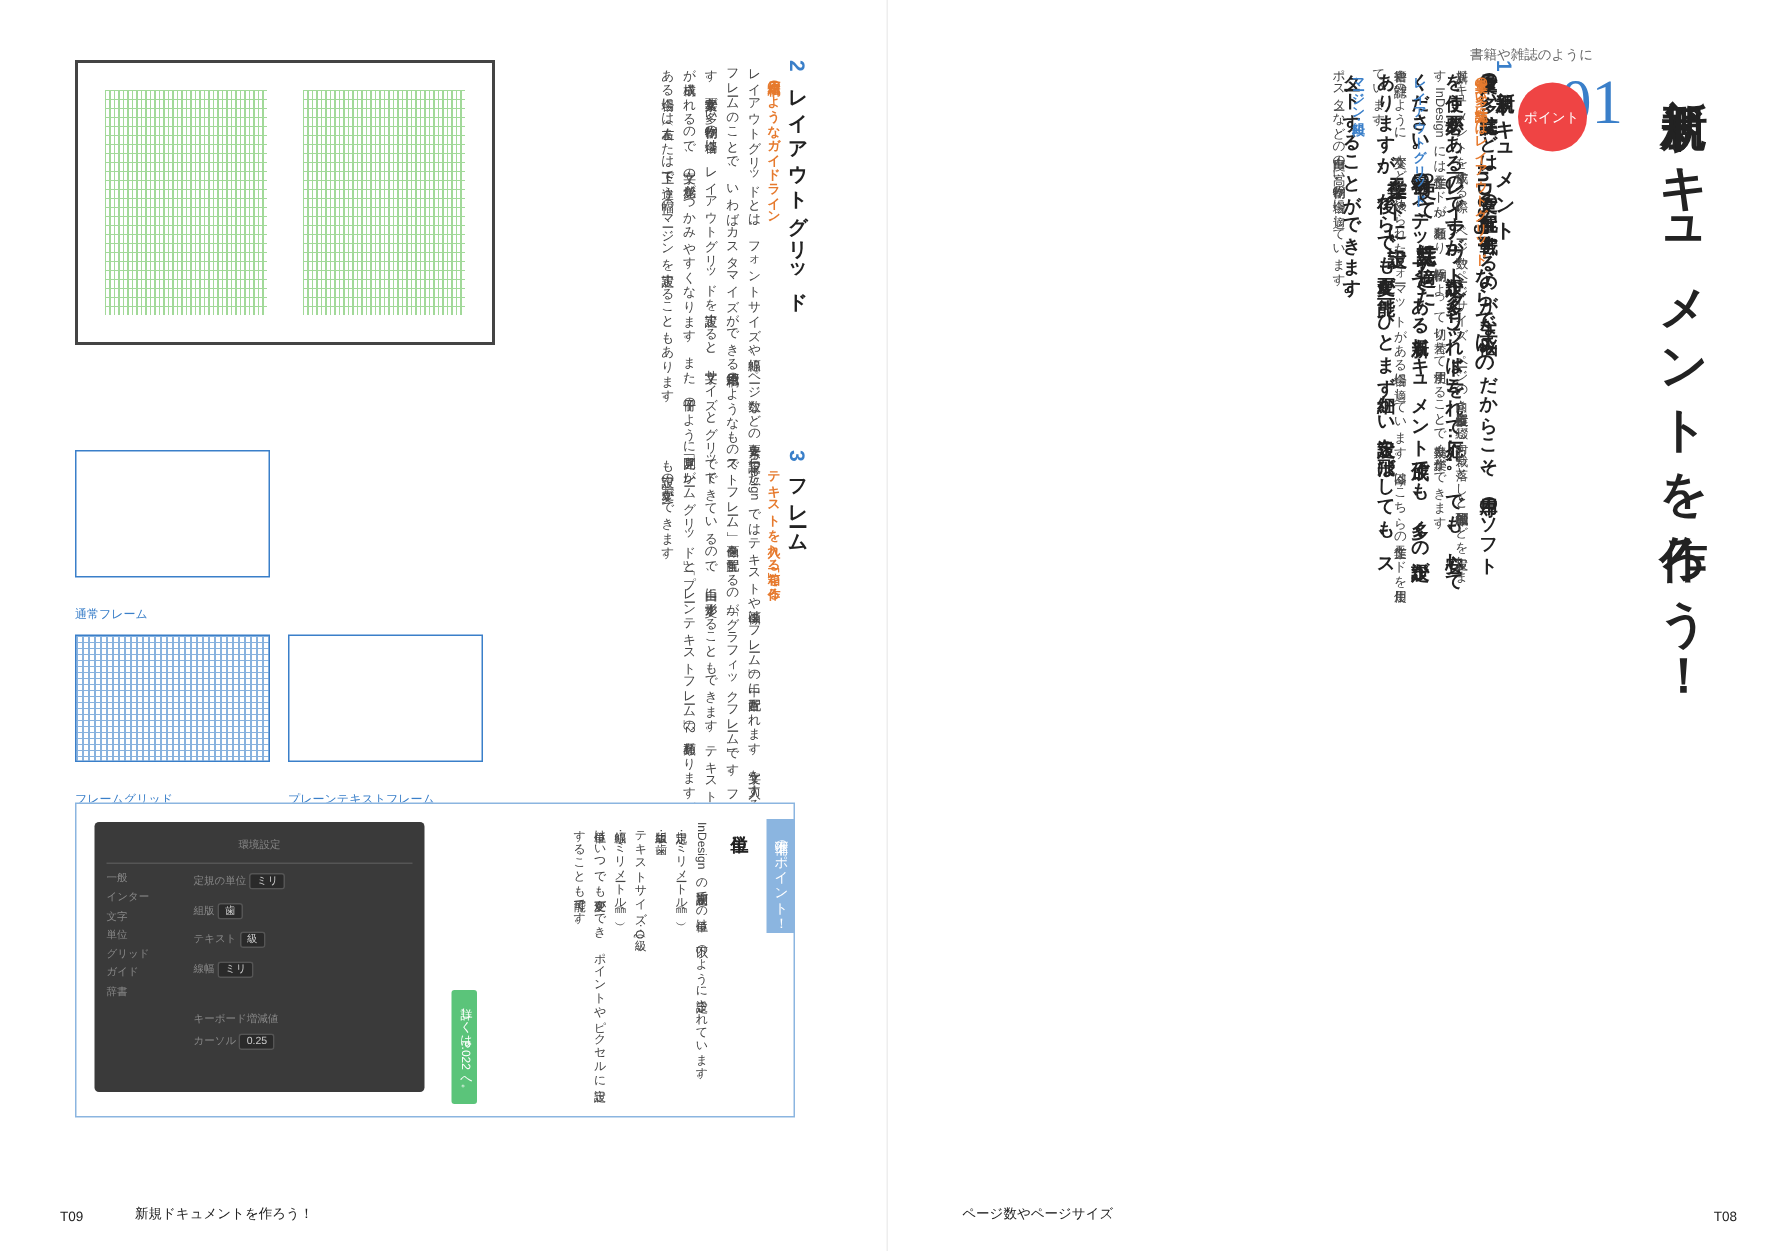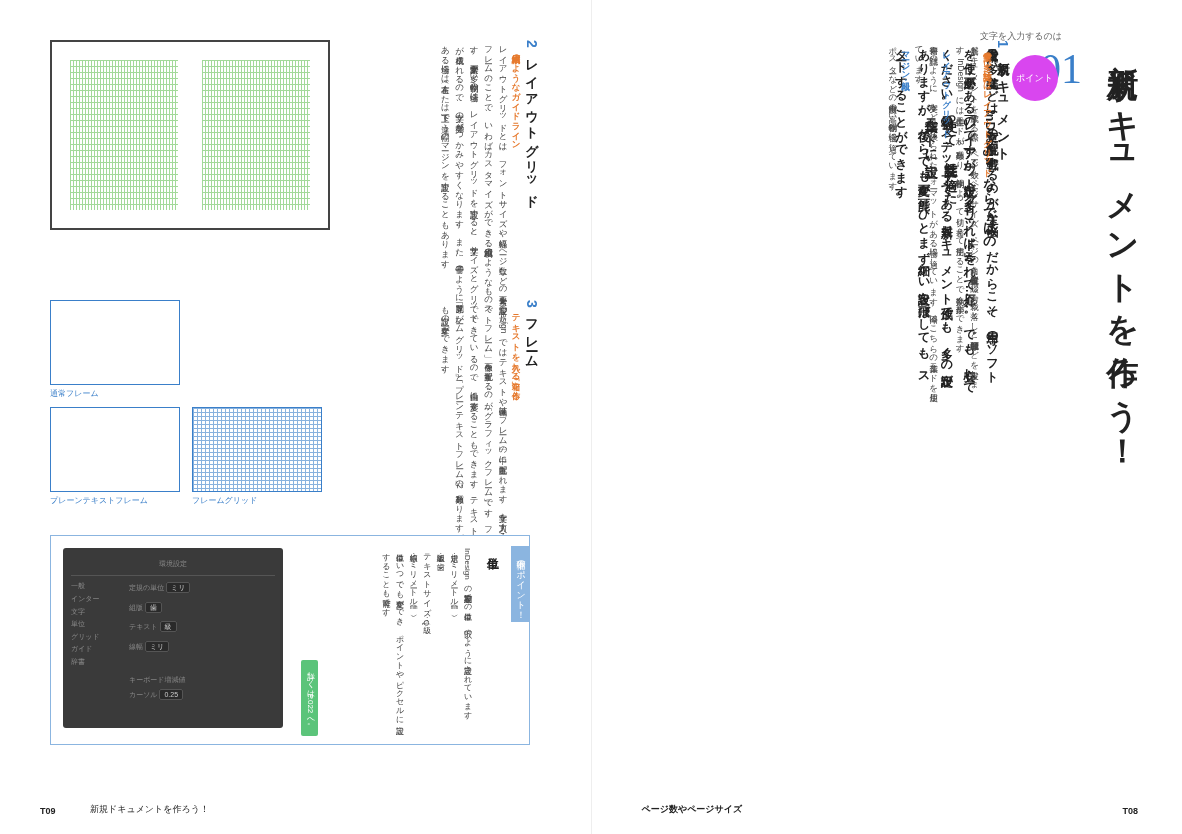--- a/index.html
+++ b/index.html
@@ -4,21 +4,21 @@
 <style>
 *{margin:0;padding:0;box-sizing:border-box}
 body{font-family:"Hiragino Kaku Gothic Pro","Yu Gothic",sans-serif;background:#fff;width:1182px;height:834px;position:relative;font-size:10px;color:#222}
 .spread{display:flex;width:100%;height:100%}
 .page{flex:1;position:relative;padding:30px 40px 50px 40px}
 .page-left{border-right:1px solid #eee}
 .vtext{writing-mode:vertical-rl;text-orientation:mixed}
 .main-title{position:absolute;right:40px;top:40px;font-size:32px;font-weight:900;letter-spacing:4px;line-height:1.2}
 .design-point{position:absolute;right:120px;top:30px;font-size:9px;color:#666}
 .big01{position:absolute;right:100px;top:45px;color:#3a7fc9;font-size:42px;font-weight:400;font-family:Georgia,serif}
-.point-badge{position:absolute;left:420px;top:55px;width:46px;height:46px;border-radius:50%;background:#d946ef;color:#fff;font-size:9px;display:flex;align-items:center;justify-content:center}
+.point-badge{position:absolute;left:420px;top:55px;width:46px;height:46px;border-radius:50%;background:#ef4444;color:#fff;font-size:9px;display:flex;align-items:center;justify-content:center}
 .intro-box{position:absolute;left:372px;top:40px;width:40px;height:350px}
 .intro-text{font-size:12px;line-height:1.9;font-weight:600}
 .sub-head{position:absolute;left:330px;top:110px;font-size:13px;font-weight:700;line-height:1.5}
 .section1-area{position:absolute;right:170px;top:40px;width:160px;height:360px}
 .sec-num{color:#3a7fc9;font-size:14px;font-weight:700;margin-left:8px}
 .sec-title{font-size:13px;font-weight:700;letter-spacing:2px}
 .sec-body{font-size:8.5px;line-height:1.7;color:#444}
 .sub-label{color:#3a7fc9;font-size:8.5px;font-weight:600}
 .orange{color:#e67a2e}
 .dlg-input{background:#2a2a2a;border:1px solid #555;padding:1px 4px;min-width:60px;font-size:9px;color:#ccc;border-radius:2px}
@@ -28,30 +28,30 @@
 .layout-grid-fig{position:absolute;left:50px;top:40px;width:280px;height:190px;border:2px solid #444;background:#fff;padding:10px;display:flex;gap:8px}
 .grid-page{flex:1;background:#fff;position:relative}
 .grid-lines{position:absolute;inset:8px;background:repeating-linear-gradient(to right,#7bc96f 0,#7bc96f 1px,transparent 1px,transparent 3px),repeating-linear-gradient(to bottom,#7bc96f 0,#7bc96f 1px,transparent 1px,transparent 6px);opacity:.7}
 .sec3-area{position:absolute;right:50px;top:300px;width:180px;height:280px}
 .frames-fig{position:absolute;left:50px;top:300px;width:280px}
 .frame-row{display:flex;gap:12px;margin-bottom:8px}
 .frame-box{width:130px;height:85px;border:1px solid #3a7fc9;position:relative}
 .frame-x::before,.frame-x::after{content:"";position:absolute;background:#3a7fc9;width:140%;height:1px;top:50%;left:-20%}
 .frame-x::before{transform:rotate(33deg)}
 .frame-x::after{transform:rotate(-33deg)}
-.frame-label{font-size:8px;color:#3a7fc9;margin-top:3px}
+.frame-label{font-size:8px;color:#3a7fc9;margin-top:19px}
 .frame-grid-fill{position:absolute;inset:0;background:repeating-linear-gradient(to right,#3a7fc9 0,#3a7fc9 1px,transparent 1px,transparent 4px),repeating-linear-gradient(to bottom,#3a7fc9 0,#3a7fc9 1px,transparent 1px,transparent 4px);opacity:.6}
 .prep-box{position:absolute;left:50px;top:535px;width:480px;height:210px;border:1.5px solid #8bb5e0;background:#fff}
 .prep-tab{position:absolute;right:-1px;top:10px;background:#8bb5e0;color:#fff;font-size:9px;padding:8px 3px;writing-mode:vertical-rl}
 .prep-fig{position:absolute;left:12px;top:12px;width:220px;height:180px;background:#3a3a3a;border-radius:3px}
 .prep-text{position:absolute;left:250px;top:12px;width:200px;height:180px}
 .green-tab{position:absolute;left:250px;bottom:8px;background:#5bc47a;color:#fff;font-size:8px;padding:6px 3px;writing-mode:vertical-rl;border-radius:2px}
-.footer{position:absolute;bottom:18px;font-size:9px;font-weight:700}
+.footer{position:absolute;bottom:18px;font-size:9px;font-weight:400}
 .footer-l{left:40px}
-.footer-r{right:44px}
+.footer-r{right:24px}
 .footer-c{left:65px;font-weight:400}
 </style>
 </head>
 <body>
 
 <div class="spread">
 
 <div class="page page-left">
 
   <div class="layout-grid-fig">
@@ -77,28 +77,28 @@
 
   <div class="frames-fig">
     <div class="frame-row">
       <div>
             <div class="frame-box"></div>
             <div class="frame-label">通常フレーム</div>
           </div>
     </div>
     <div class="frame-row">
       <div>
-            <div class="frame-box"></div>
-            <div class="frame-label">プレーンテキストフレーム</div>
-          </div>
-      <div>
             <div class="frame-box">
               <div class="frame-grid-fill"></div>
             </div>
             <div class="frame-label">フレームグリッド</div>
+          </div>
+      <div>
+            <div class="frame-box"></div>
+            <div class="frame-label">プレーンテキストフレーム</div>
           </div>
     </div>
   </div>
 
   <div class="prep-box">
     <div class="prep-tab">下準備のポイント！</div>
     <div class="prep-fig">
       <div style="padding:8px;color:#888;font-size:7px;line-height:2.2">
         <div style="border-bottom:1px solid #555;padding-bottom:4px;margin-bottom:4px;text-align:center">環境設定</div>
         <div style="display:flex;gap:8px">
@@ -125,21 +125,21 @@
     </div>
     <div class="green-tab">詳しくはP.022へ。</div>
   </div>
 
   <div class="footer footer-l">T09</div>
   <div class="footer footer-c" style="left:90px">新規ドキュメントを作ろう！</div>
 </div>
 
 <div class="page">
 
-  <div class="design-point">文字を入力するのは</div>
+  <div class="design-point">書籍や雑誌のように</div>
   <div class="big01">01</div>
   <div class="main-title vtext">新規ドキュメントを作ろう！</div>
 
   <div class="point-badge">ポイント</div>
 
   <div class="intro-box vtext">
     <div class="intro-text">文章量の多い文芸誌などは、文章の配置に苦戦するのが主な悩み。だからこそ、専用のソフトを使う必要があるのですが、設定が多くこれはこれで厄介……。でも、安心してください。最初のステップである新規ドキュメント作成でも、多くの設定がありますが、後からでも変更が可能。ひとまず細かい設定を飛ばしても、スタートすることができます。</div>
   </div>
 
   <div class="sub-head vtext" style="white-space:pre-line">InDesign ならではの

